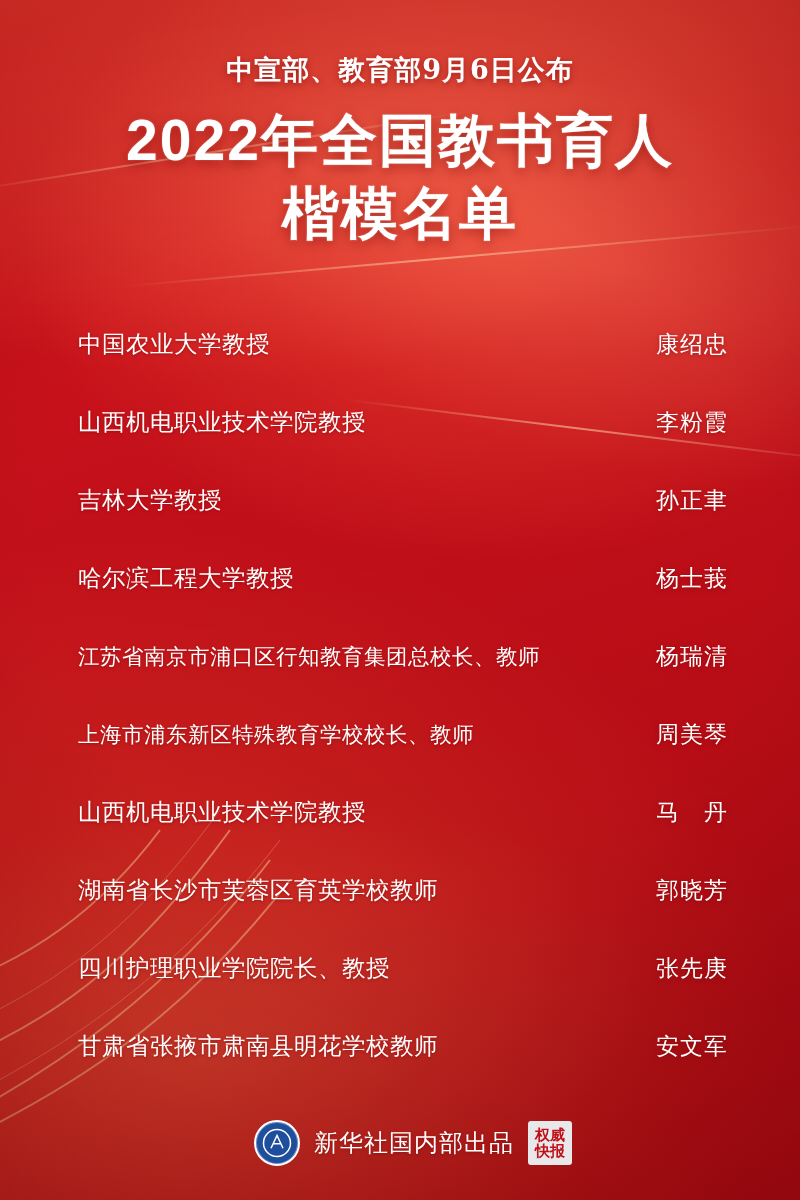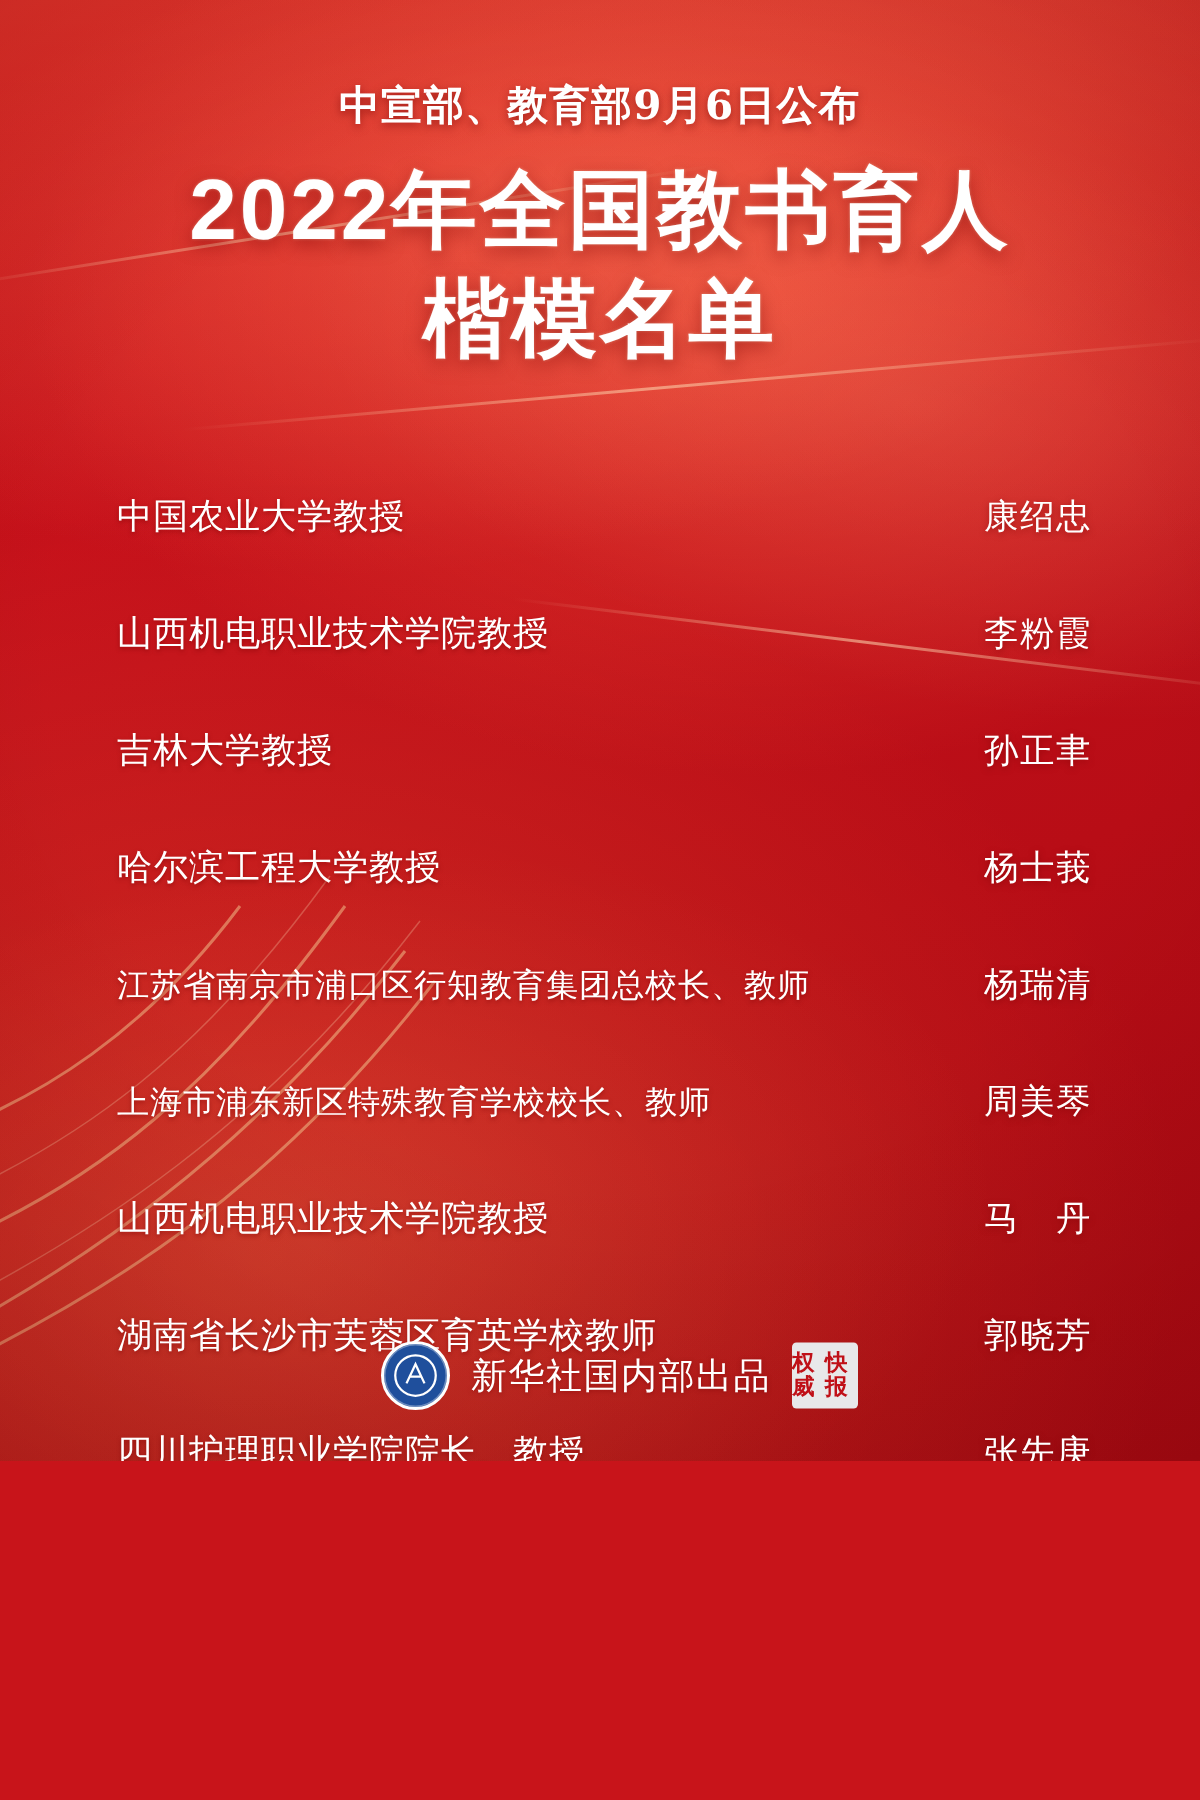--- a/index.html
+++ b/index.html
@@ -9,21 +9,21 @@
   body {
     width: 800px;
     height: 1200px;
     overflow: hidden;
     font-family: "Liberation Sans", sans-serif;
     background: #c8141a;
   }
   .poster {
     position: relative;
     width: 800px;
-    height: 974px;
+    height: 1200px;
     overflow: hidden;
     background:
       radial-gradient(ellipse 680px 460px at 62% 20%, rgba(255,90,60,0.55) 0%, rgba(214,20,25,0.0) 70%),
       radial-gradient(ellipse 900px 700px at 20% 85%, rgba(255,120,60,0.28) 0%, rgba(196,14,20,0.0) 70%),
       linear-gradient(160deg, #d4151b 0%, #c2101a 38%, #b80d16 65%, #a80a13 100%);
   }
   
   .ribbon {
     position: absolute;
     pointer-events: none;
@@ -169,20 +169,21 @@
     color: #ffffff;
     letter-spacing: 1px;
     text-shadow: 0 1px 3px rgba(120,0,0,0.5);
   }
   .badge {
     width: 44px;
     height: 40px;
     background: #e8e8ea;
     border-radius: 3px;
     display: flex;
+    flex-direction: column;
     align-items: center;
     justify-content: center;
     line-height: 1.05;
     color: #c01018;
     font-size: 15px;
     font-weight: 700;
     padding: 2px 0;
   }
   .badge span { display: block; }
 </style>

